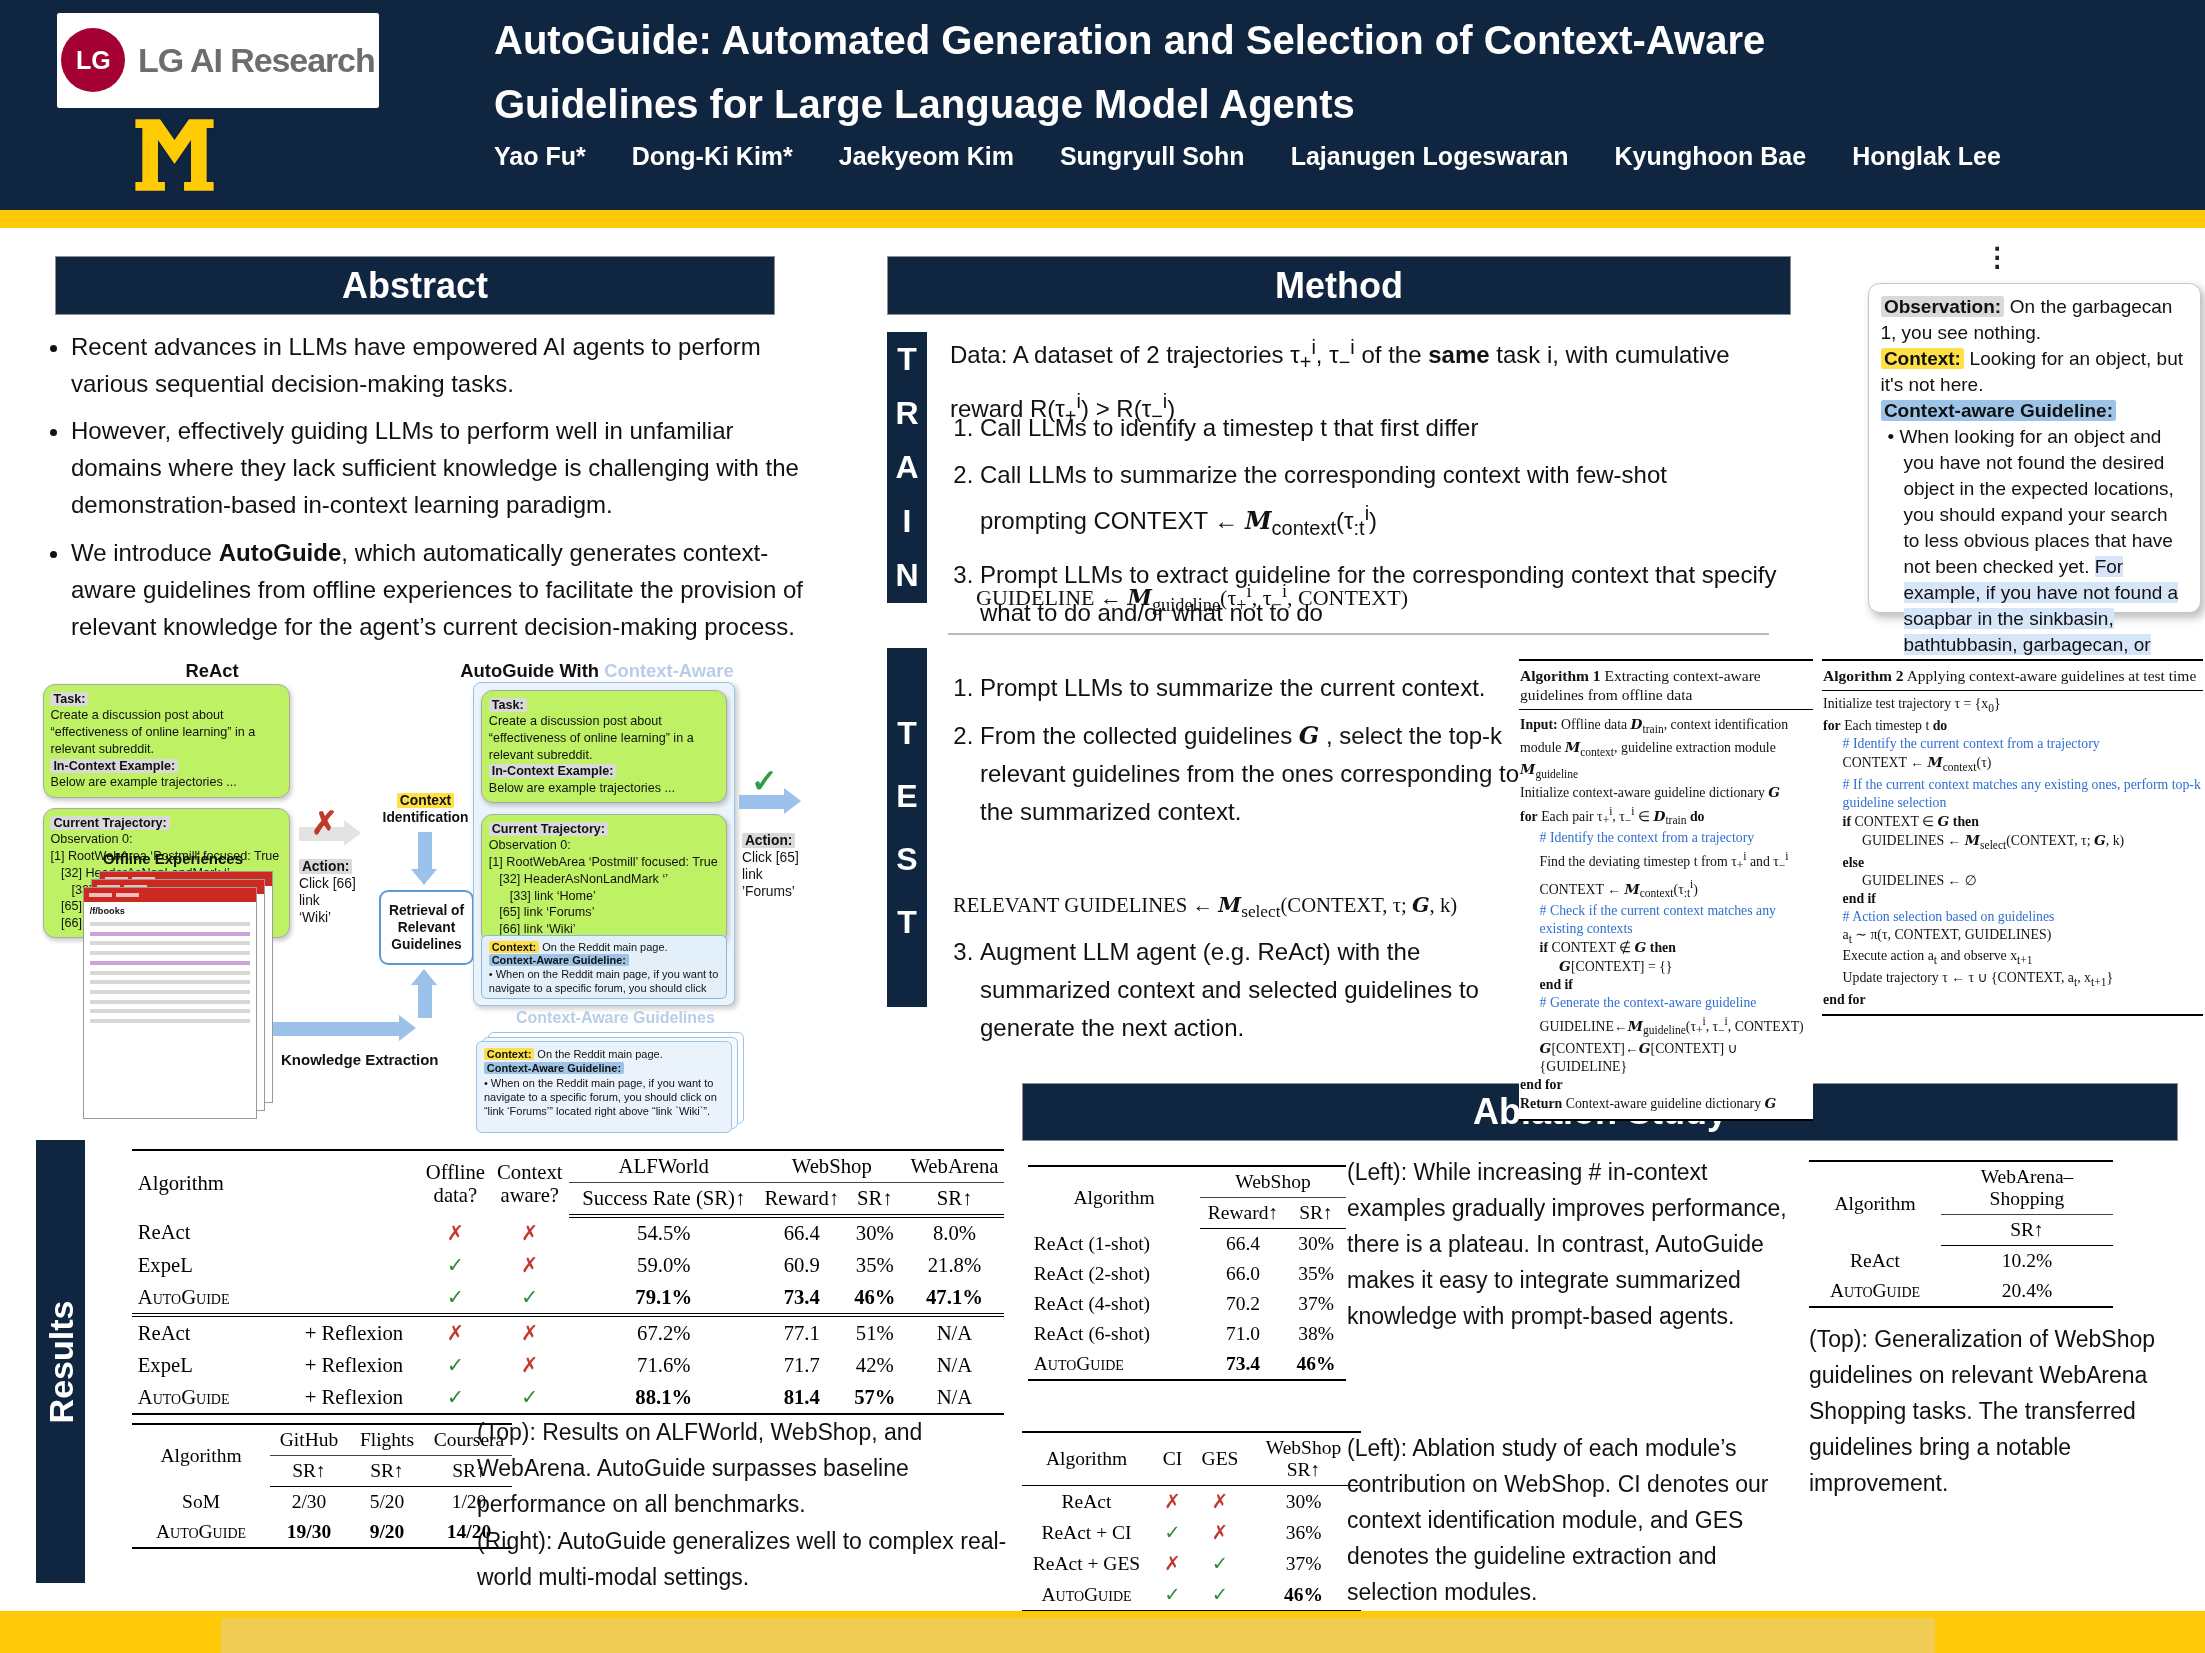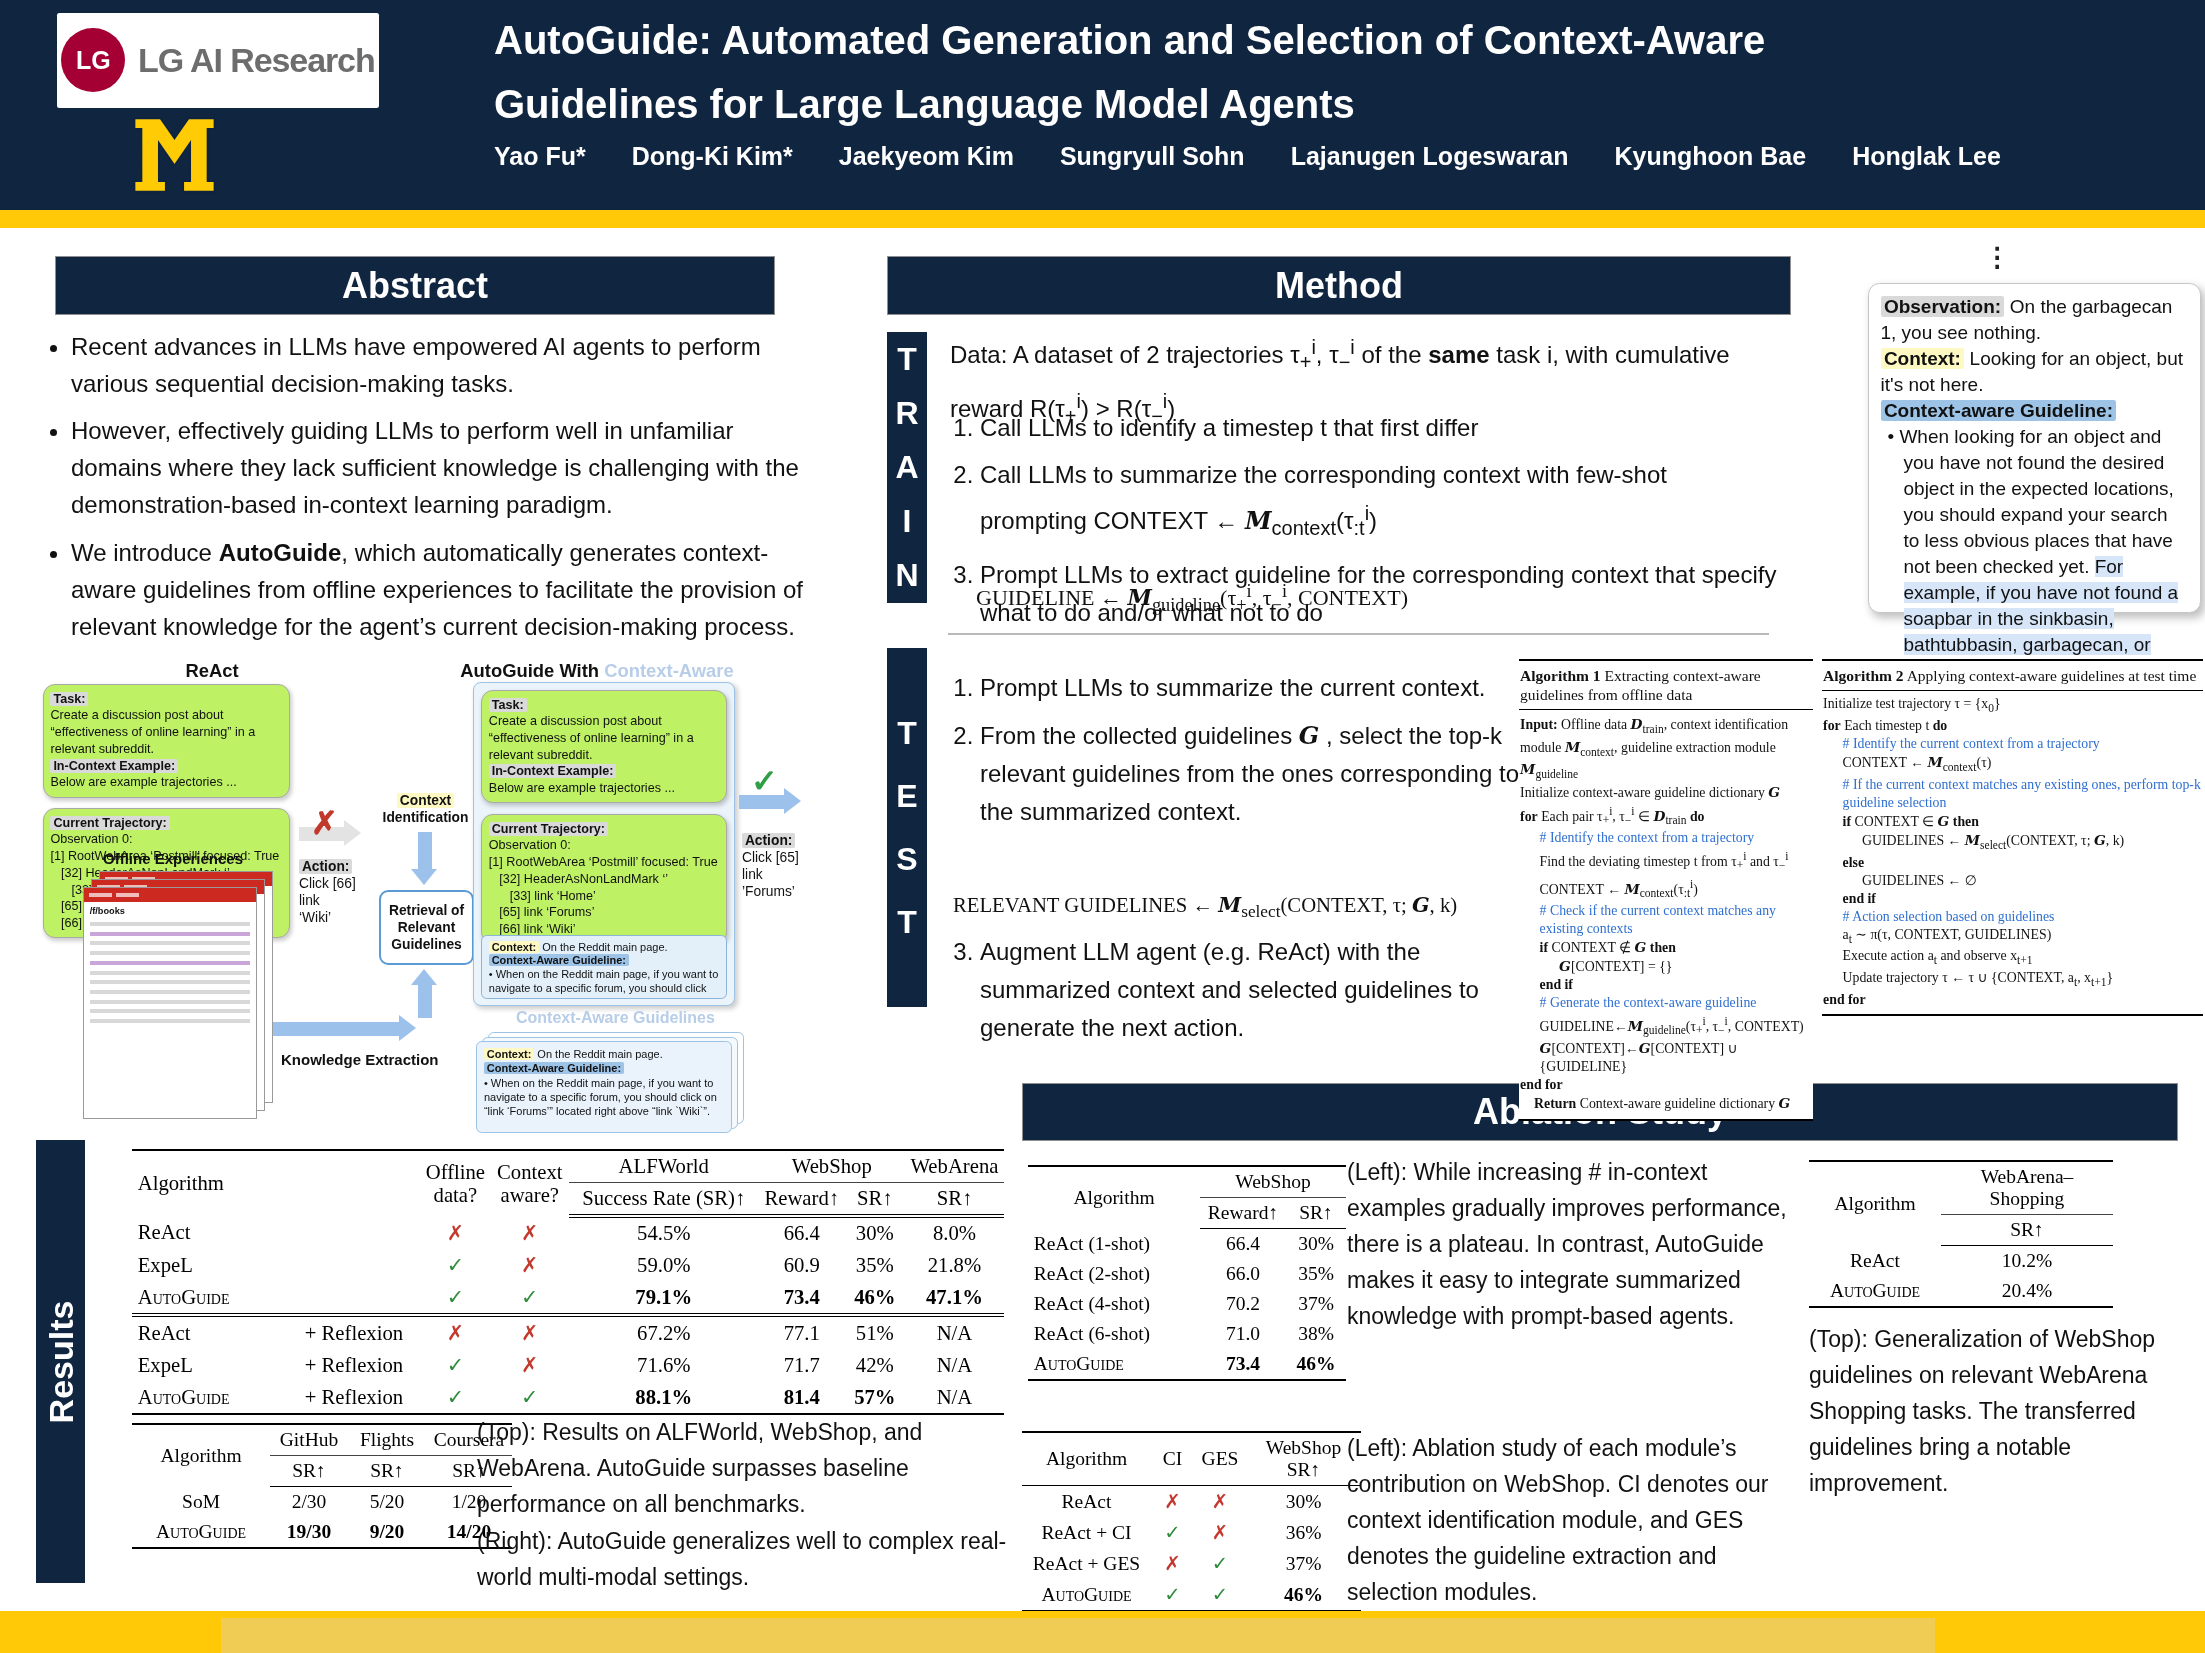--- a/index.html
+++ b/index.html
@@ -55,21 +55,21 @@
   .m-test-step3{left:942px;top:933px;width:580px;font-size:24px;line-height:38px;}
   .m-test-step3 ol{margin:0;padding-left:38px;}
 
   
   .obs-ellipsis{left:1984px;top:241px;font-size:26.4px;font-weight:bold;color:#222;}
   .obs-card{left:1868px;top:283px;width:333px;height:330px;background:#fff;border:1.7px solid #c6c6c6;
             border-radius:11.5px;box-shadow:3.4px 4.6px 8px rgba(0,0,0,.25);padding:10.3px 11.5px;
             font-size:19px;line-height:26px;box-sizing:border-box;}
   .lab{font-weight:bold;padding:0 3.4px;border-radius:2.3px;}
   .hl-gray{background:#d9d9d9;}
-  .hl-purple{background:#fef9c3;}
+  .hl-purple{background:#fde047;}
   .hl-blue{background:#9dc3e6;}
   .hl-lblue{background:#d6e6f8;}
   .obs-line.b{padding-left:23px;text-indent:-16px;}
 
   
   .alg{font-family:"Liberation Serif",serif;background:#fff;}
   .alg-1{left:1519px;top:659px;width:294px;}
   .alg-2{left:1822px;top:659px;width:381px;}
   .alg .alg-title{border-top:2.3px solid #000;border-bottom:1.7px solid #000;padding:4.6px 1.1px;
                   font-size:15.5px;line-height:19.5px;}
@@ -249,21 +249,21 @@
         <div class="alg-line" style="padding-left: 19.5px;">Find the deviating timestep t from τ<sub>+</sub><sup>i</sup> and τ<sub>−</sub><sup>i</sup></div>
         <div class="alg-line" style="padding-left: 19.5px;">CONTEXT ← <span class="cal">M</span><sub>context</sub>(τ<sub>:t</sub><sup>i</sup>)</div>
         <div class="alg-line c" style="padding-left: 19.5px;"># Check if the current context matches any existing contexts</div>
         <div class="alg-line" style="padding-left: 19.5px;"><b>if</b> CONTEXT ∉ <span class="cal">G</span> <b>then</b></div>
         <div class="alg-line" style="padding-left: 39px;"><span class="cal">G</span>[CONTEXT] = {}</div>
         <div class="alg-line" style="padding-left: 19.5px;"><b>end if</b></div>
         <div class="alg-line c" style="padding-left: 19.5px;"># Generate the context-aware guideline</div>
         <div class="alg-line" style="padding-left: 19.5px;">GUIDELINE←<span class="cal">M</span><sub>guideline</sub>(τ<sub>+</sub><sup>i</sup>, τ<sub>−</sub><sup>i</sup>, CONTEXT)</div>
         <div class="alg-line" style="padding-left: 19.5px;"><span class="cal">G</span>[CONTEXT]←<span class="cal">G</span>[CONTEXT] ∪ {GUIDELINE}</div>
         <div class="alg-line" style="padding-left: 0px;"><b>end for</b></div>
-        <div class="alg-line" style="padding-left: 14px;"><b>Return</b> Context-aware guideline dictionary <span class="cal">G</span></div>
+        <div class="alg-line" style="padding-left: 0px;"><b>Return</b> Context-aware guideline dictionary <span class="cal">G</span></div>
       </div>
   </div>
   <div class="abs alg alg-2">
     <div class="alg-title"><b>Algorithm 2</b> Applying context-aware guidelines at test time</div>
     <div class="alg-body">
         <div class="alg-line" style="padding-left: 0px;">Initialize test trajectory τ = {x<sub>0</sub>}</div>
         <div class="alg-line" style="padding-left: 0px;"><b>for</b> Each timestep t <b>do</b></div>
         <div class="alg-line c" style="padding-left: 19.5px;"># Identify the current context from a trajectory</div>
         <div class="alg-line" style="padding-left: 19.5px;">CONTEXT ← <span class="cal">M</span><sub>context</sub>(τ)</div>
         <div class="alg-line c" style="padding-left: 19.5px;"># If the current context matches any existing ones, perform top-k guideline selection</div>

